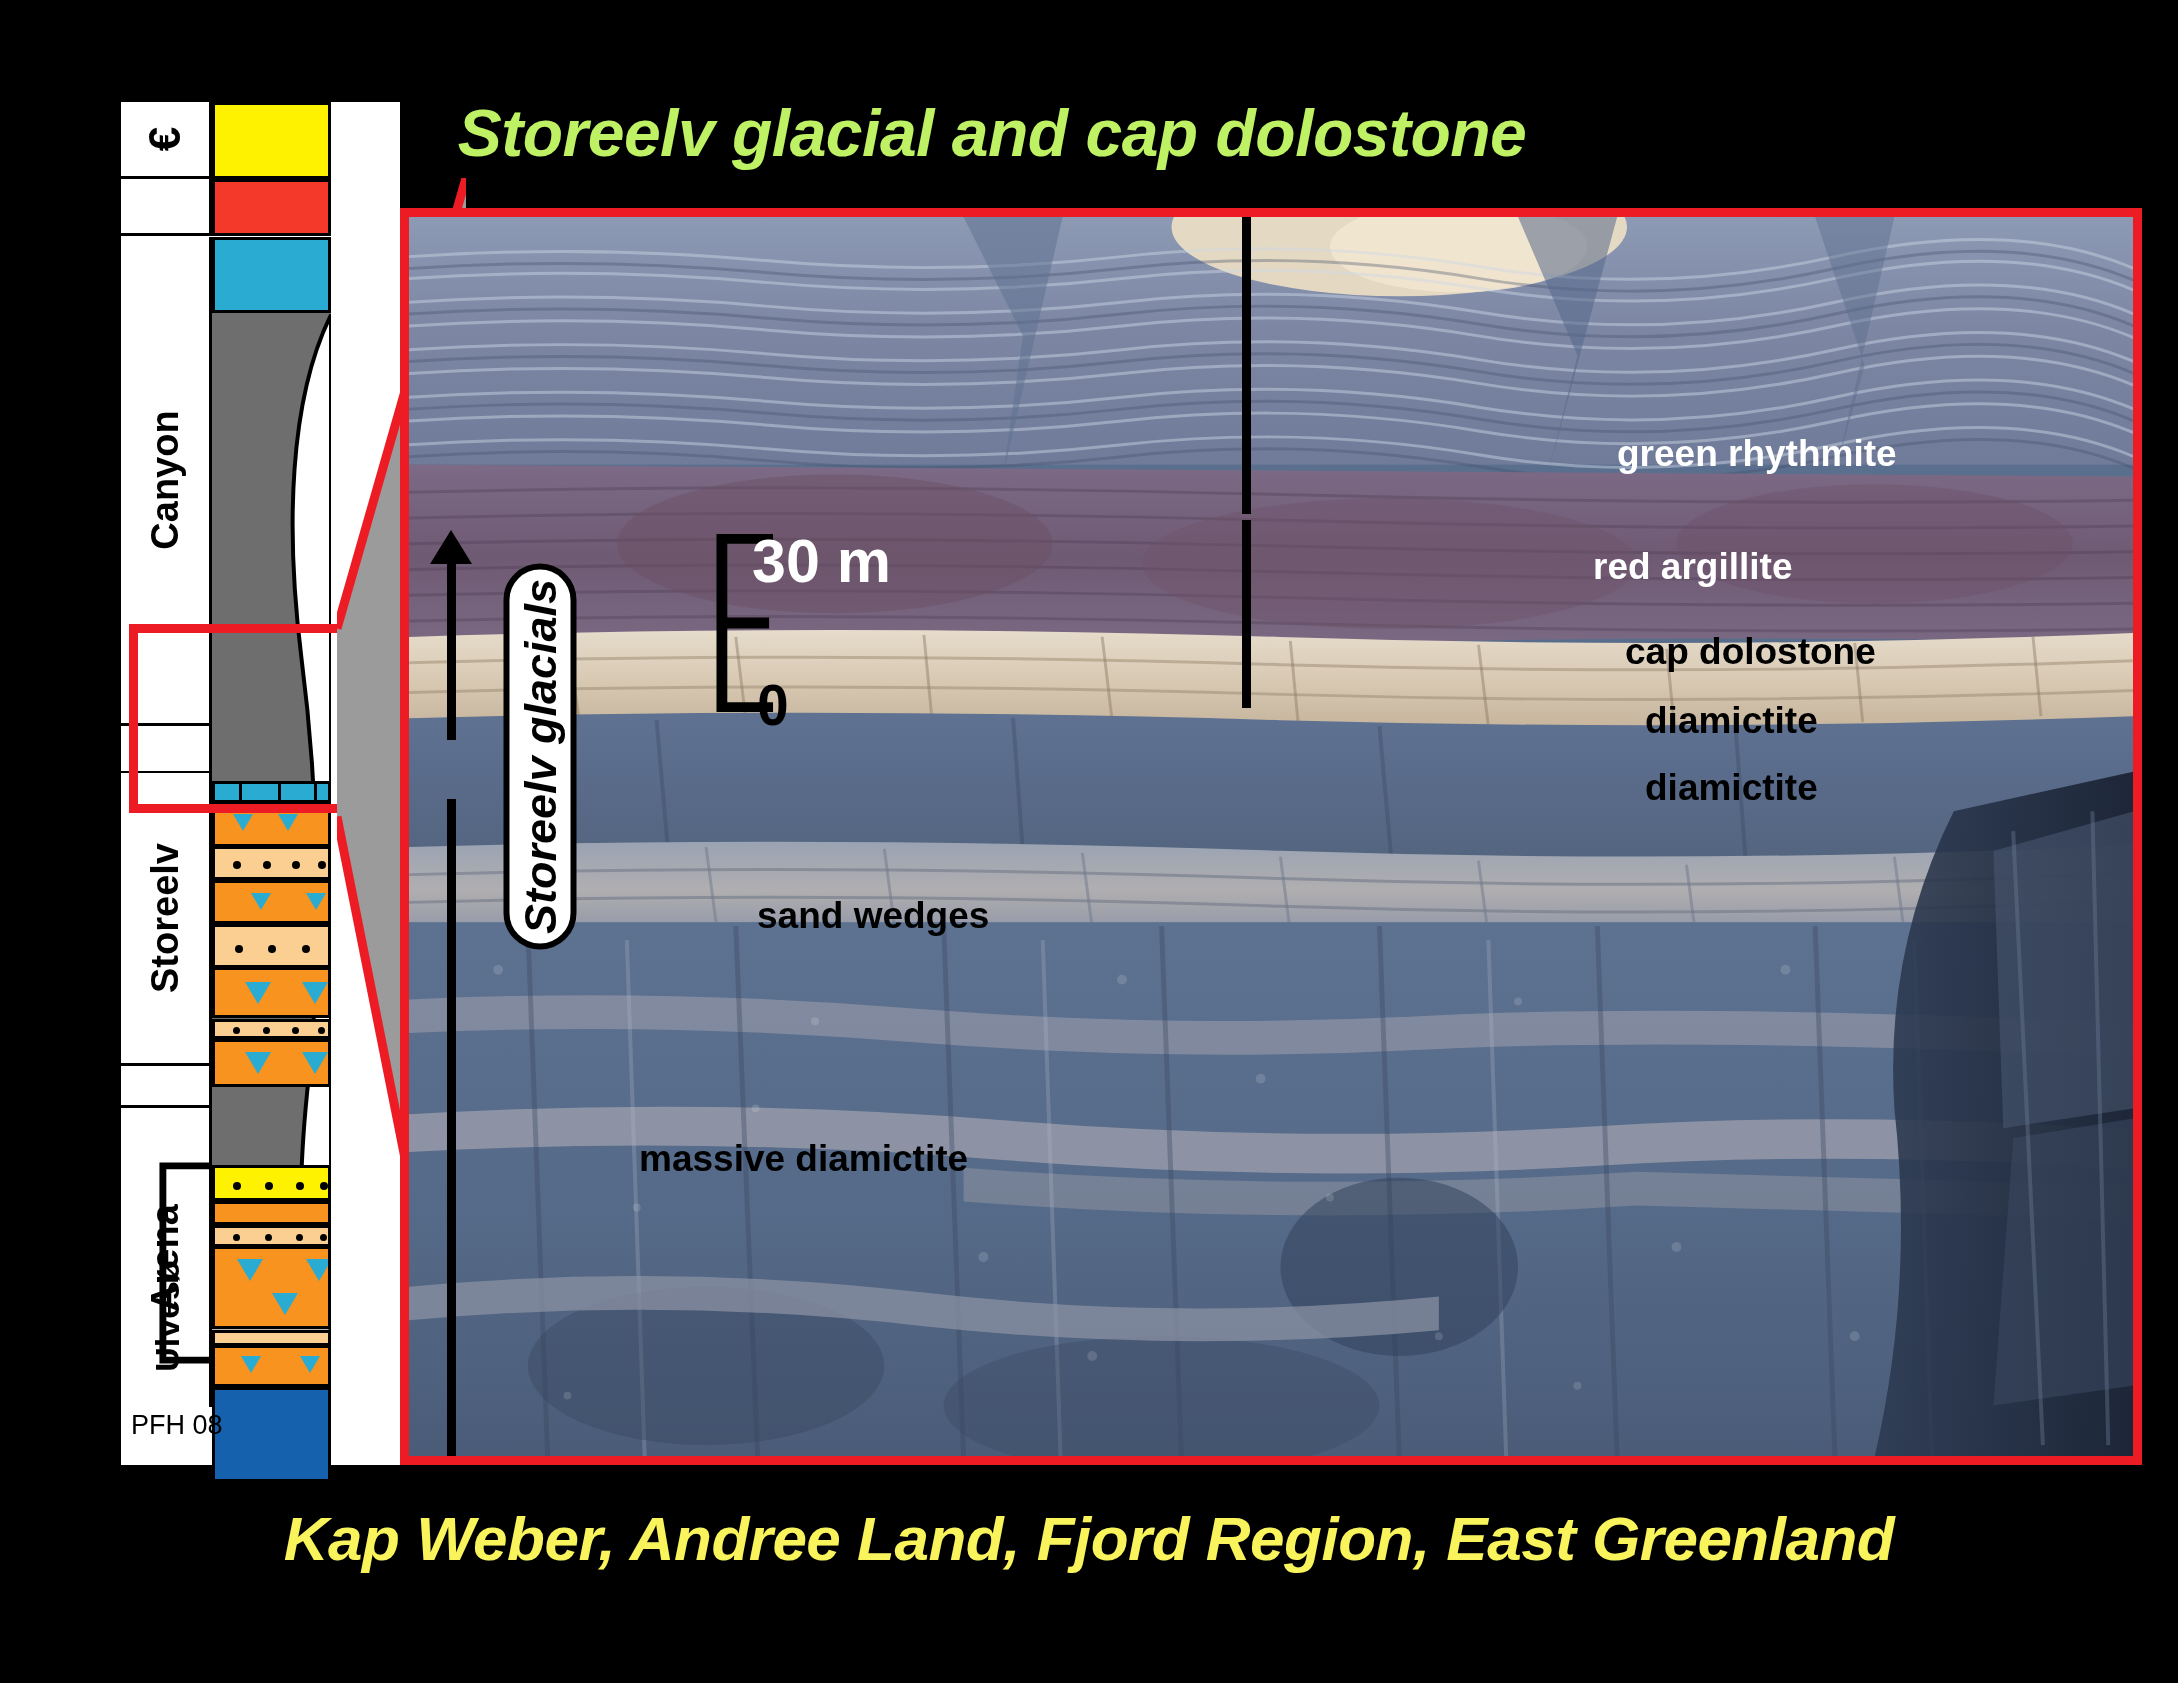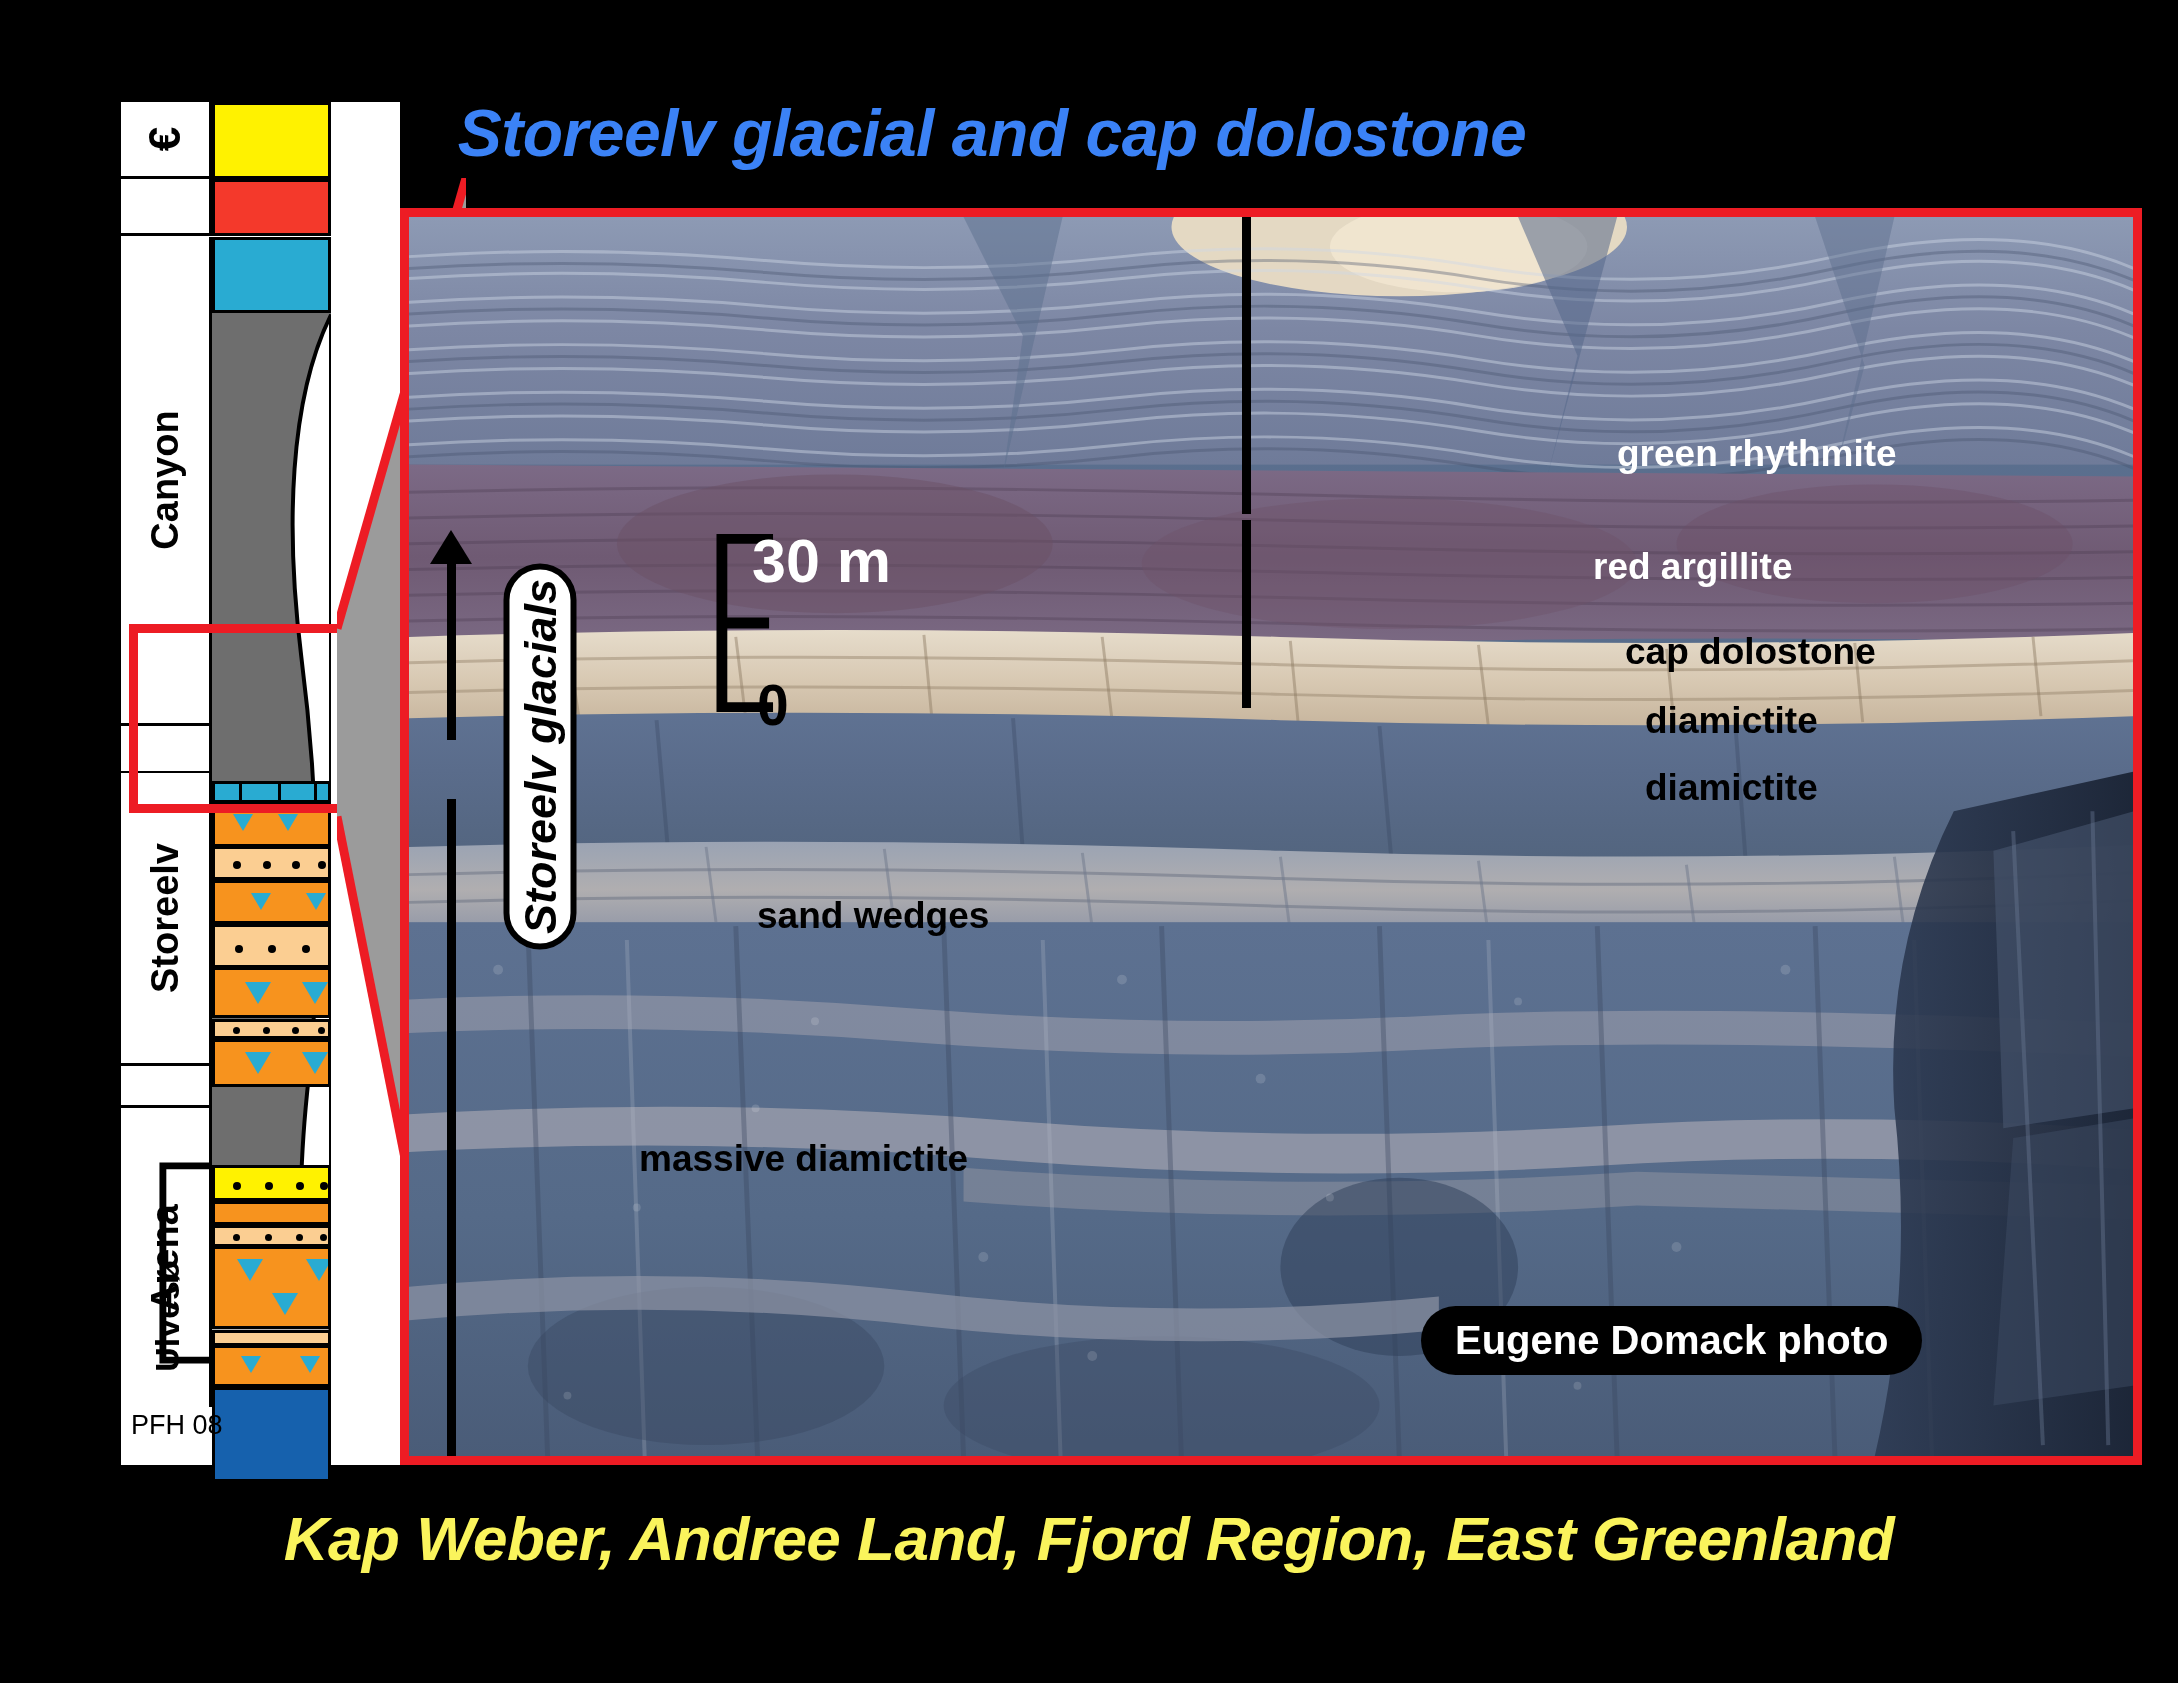--- a/index.html
+++ b/index.html
@@ -15,21 +15,21 @@
     width: 2178px; height: 1683px;
     background: #000000;
   }
 
   
   #main-title {
     position: absolute;
     left: 0; top: 95px;
     width: 1835px;
     text-align: center;
-    color: #3b82f6;
+    color: #bef264;
     font-size: 66px;
     font-weight: bold;
     font-style: italic;
     letter-spacing: -0.5px;
     white-space: nowrap;
   }
   #title-shift { display: inline-block; margin-left: 149px; }
 
   
   #bottom-caption {
@@ -565,22 +565,19 @@
       
       <div class="lbl white" style="left:1208px; top:216px;">green rhythmite</div>
       <div class="lbl white" style="left:1184px; top:329px;">red argillite</div>
       <div class="lbl black" style="left:1216px; top:414px;">cap dolostone</div>
       <div class="lbl black" style="left:1236px; top:483px;">diamictite</div>
       <div class="lbl black" style="left:1236px; top:550px;">diamictite</div>
       <div class="lbl black" style="left:348px; top:678px;">sand wedges</div>
       <div class="lbl black" style="left:230px; top:921px;">massive diamictite</div>
 
       
-      <div id="credit-pill">
-        <span>Eugene Domack photo</span>
-      </div>
     </div>
   </div>
 
   <div id="bottom-caption">Kap Weber, Andree Land, Fjord Region, East Greenland</div>
 
 </div>
 
 
 </body></html>

